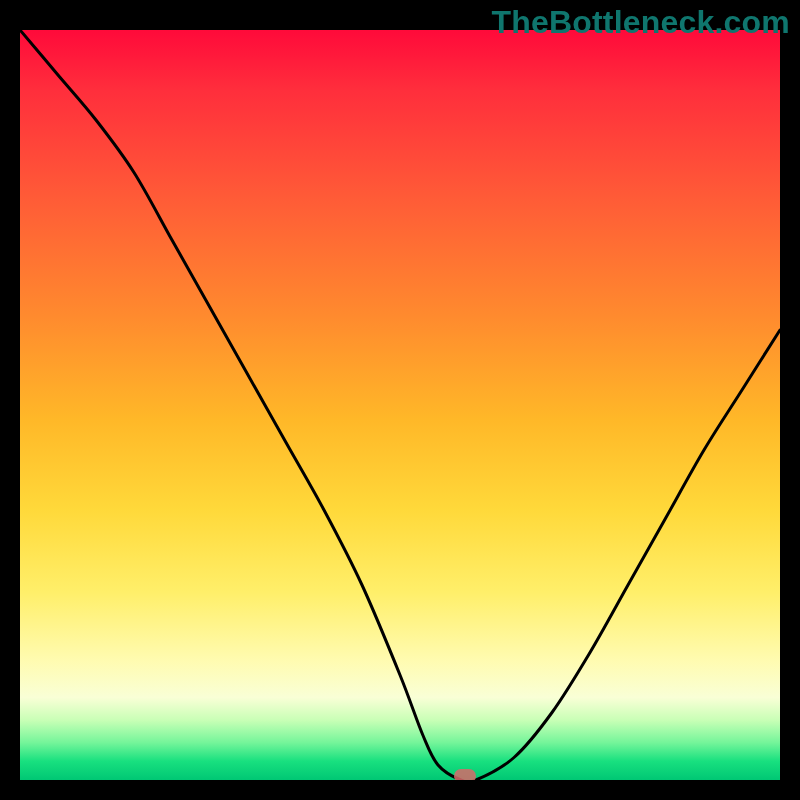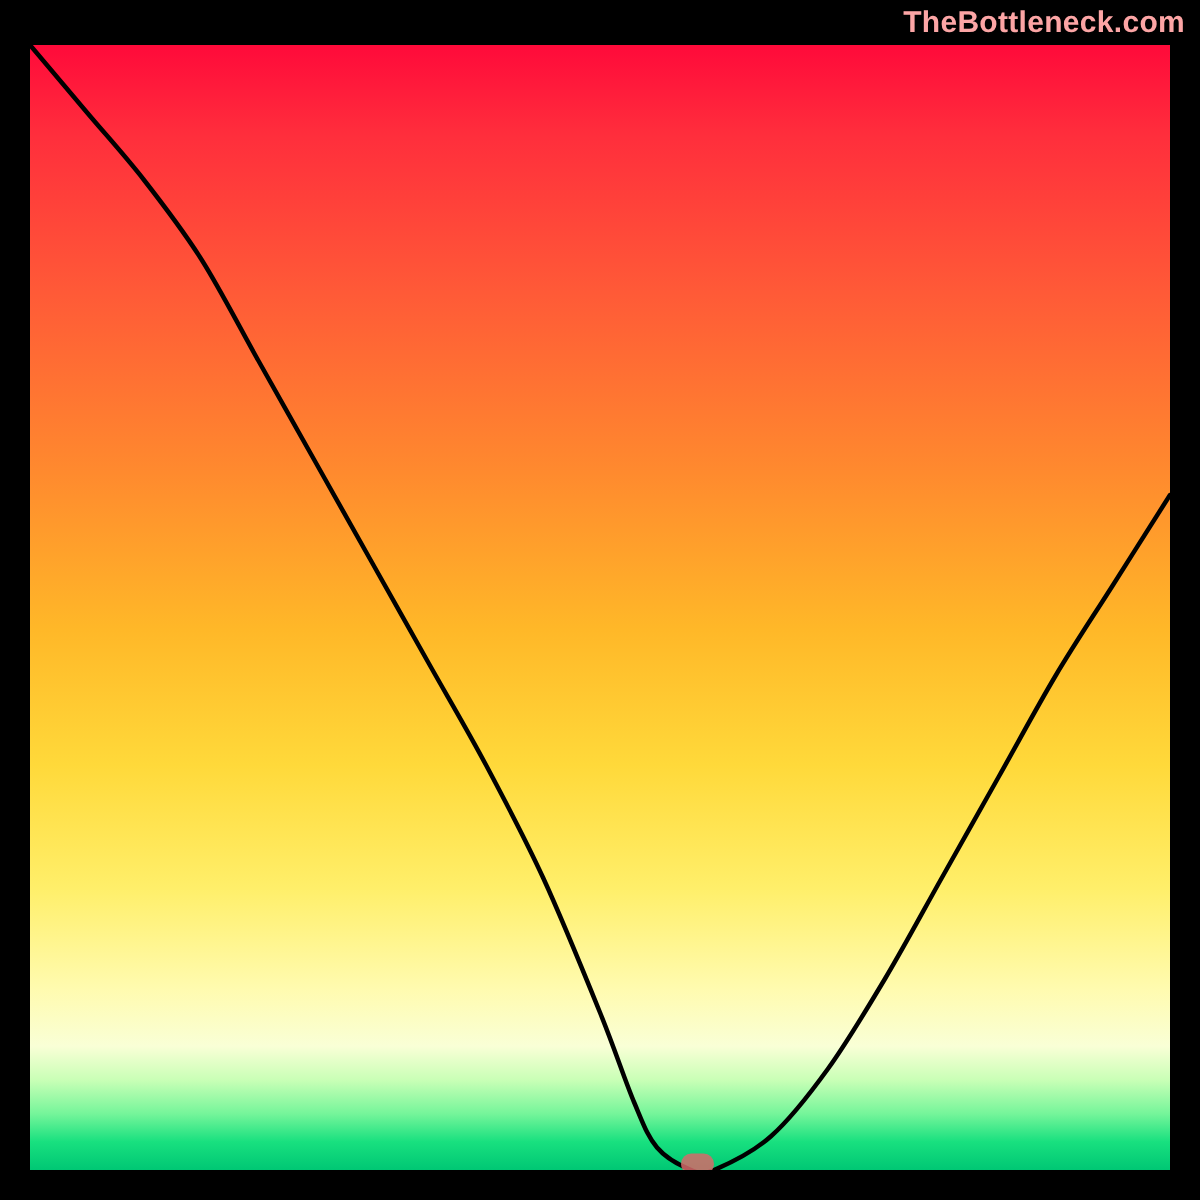--- a/index.html
+++ b/index.html
@@ -14,22 +14,22 @@
   .frame {
     position: relative;
     width: 800px;
     height: 800px;
     background: #000;
   }
   .watermark {
     position: absolute;
     top: 4px;
     right: 10px;
-    color: #fca5a5;
-    font-size: 20px;
+    color: #0f766e;
+    font-size: 32px;
     font-weight: 600;
     letter-spacing: 0.2px;
     z-index: 5;
     margin-left: 20px;
   }
   .plot {
     position: absolute;
     left: 20px;
     top: 30px;
     width: 760px;

